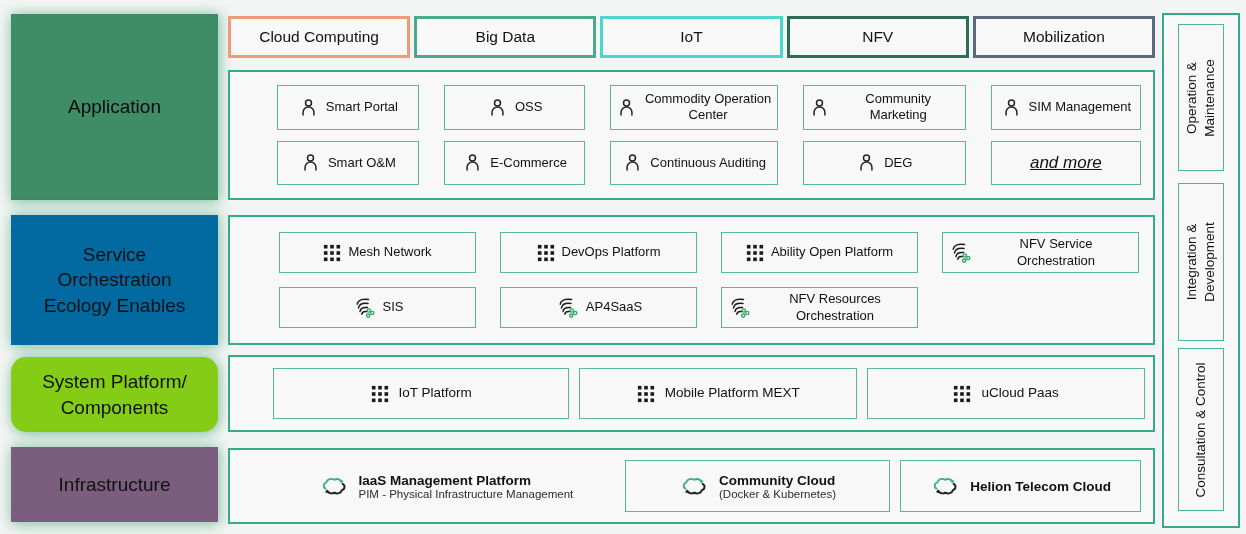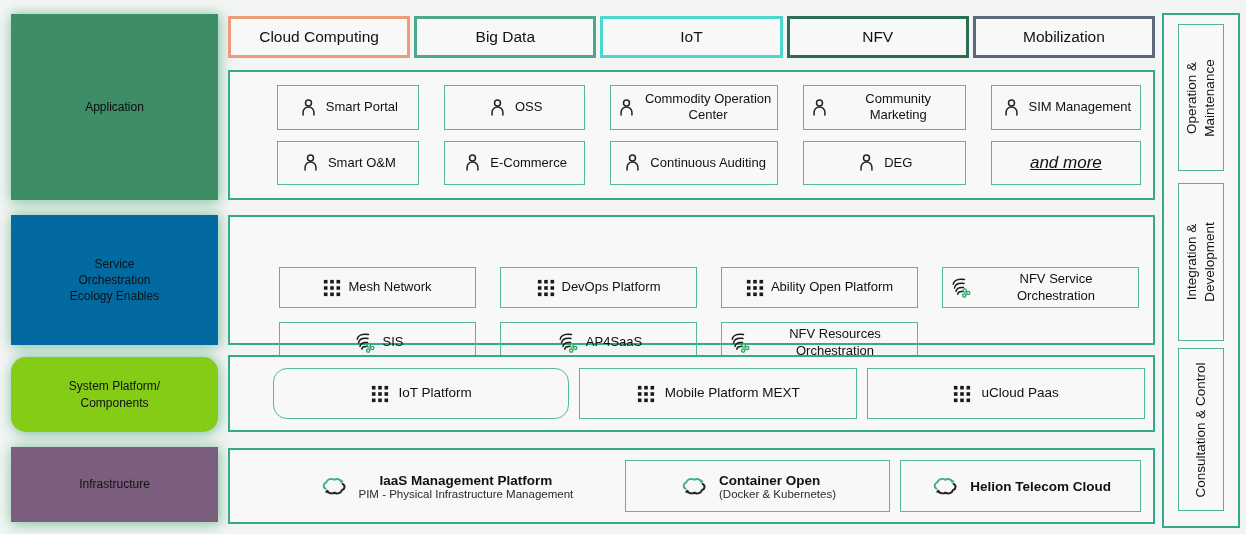--- a/index.html
+++ b/index.html
@@ -11,21 +11,21 @@
   .canvas{
     position:relative;
     width:1246px;height:534px;
     background:#f3f5f4;
     overflow:hidden;
   }
   
   .layer-block{
     position:absolute;left:11px;width:207px;
     display:flex;align-items:center;justify-content:center;
-    text-align:center;font-size:12px;line-height:1.35;
+    text-align:center;font-size:19px;line-height:1.35;
     white-space:pre-line;
     box-shadow:0 4px 14px rgba(110,185,145,.55), 0 -2px 10px rgba(110,185,145,.30), 4px 0 10px rgba(110,185,145,.25);
   }
   .lb0{top:14px;height:186px;color:#0b0b0b;}
   .lb1{top:215px;height:130px;}
   .lb2{top:357px;height:75px;}
   .lb3{top:447px;height:75px;}
   
   .top-row{
     position:absolute;left:228px;top:16px;width:927px;height:42px;
@@ -54,51 +54,50 @@
     grid-template-rows:1fr 1fr;
     column-gap:25px;row-gap:11px;
     padding:13px 12px;
   }
   .svc-grid{
     display:grid;height:100%;box-sizing:border-box;
     grid-template-columns:repeat(4,1fr);
     grid-template-rows:1fr 1fr;
     column-gap:24px;row-gap:14px;
     padding:15px 14px;
-    margin-top:35px;
   }
   .sys-row{
     display:flex;height:100%;box-sizing:border-box;
     gap:10px;padding:11px 8px;
   }
   .infra-row{
     display:flex;height:100%;box-sizing:border-box;
     gap:10px;padding:10px 12px;align-items:stretch;
   }
   .item{
     display:flex;align-items:center;justify-content:center;
     gap:7px;text-align:center;
     border:1.5px solid #56B79B;background:transparent;
     font-size:13px;line-height:1.25;
     padding:2px 5px;box-sizing:border-box;min-width:0;
   }
   .item .lbl{max-width:100%;}
   .item.more{font-size:17px;font-style:italic;}
   .item.more .lbl{text-decoration:underline;}
   .sys-row .item{flex:1;font-size:13.5px;gap:10px;}
-  .sys-item-1{flex:1.07 !important;border-radius:14px;}
+  .sys-item-1{flex:1.07 !important;}
   .infra-item{
     display:flex;align-items:center;justify-content:center;gap:10px;
     border:1.5px solid #56B79B;box-sizing:border-box;padding:2px 8px;
   }
   .infra-item.noborder{border:none;}
   .if0{flex:1.30;}
   .if1{flex:1.00;}
   .if2{flex:0.90;}
-  .infra-text{display:flex;flex-direction:column;align-items:center;text-align:left;}
+  .infra-text{display:flex;flex-direction:column;align-items:flex-start;text-align:left;}
   .infra-title{font-size:13.5px;font-weight:700;}
   .infra-sub{font-size:11.5px;color:#2c2c2c;}
   .if1 .infra-text{align-items:flex-start;}
   
   .sidebar{
     position:absolute;left:1162px;top:13px;width:78px;height:515px;
     background:#f7f8f7;border:2px solid #36A98B;box-sizing:border-box;
     display:flex;flex-direction:column;align-items:center;
   }
   .vbox{
@@ -451,21 +450,21 @@
                 <path d="M6 13.5 C3.6 12.2 3.8 8.6 6.8 7.6 C7.6 4.6 11.6 3.4 14.2 5.2 C16.4 3.8 20 4.6 21 7.2"></path>
               </g>
               <path d="M19.8 4.7 l3.4 1.8 -3.5 1.5 z" fill="#3FAE7E"></path>
               <g stroke="#222" stroke-width="1.8" fill="none" stroke-linecap="round">
                 <path d="M22 9 C24.6 10.2 24.4 14 21.4 14.8 C20.8 17.6 17 18.8 14.4 17.2 C12.2 18.6 8.6 17.8 7.6 15.4"></path>
               </g>
               <path d="M8.8 17.9 l-3.5 -1.3 3.2 -2 z" fill="#222"></path>
             </svg>
           </span>
         <span class="infra-text">
-          <span class="infra-title">Container Open</span>
+          <span class="infra-title">Community Cloud</span>
           <span class="infra-sub">(Docker &amp; Kubernetes)</span>
         </span>
       </div>
 
       <div class="infra-item if2">
         <span class="icon">
             <svg width="30" height="24" viewBox="0 0 28 22">
               <g stroke="#3FAE7E" stroke-width="1.8" fill="none" stroke-linecap="round">
                 <path d="M6 13.5 C3.6 12.2 3.8 8.6 6.8 7.6 C7.6 4.6 11.6 3.4 14.2 5.2 C16.4 3.8 20 4.6 21 7.2"></path>
               </g>

